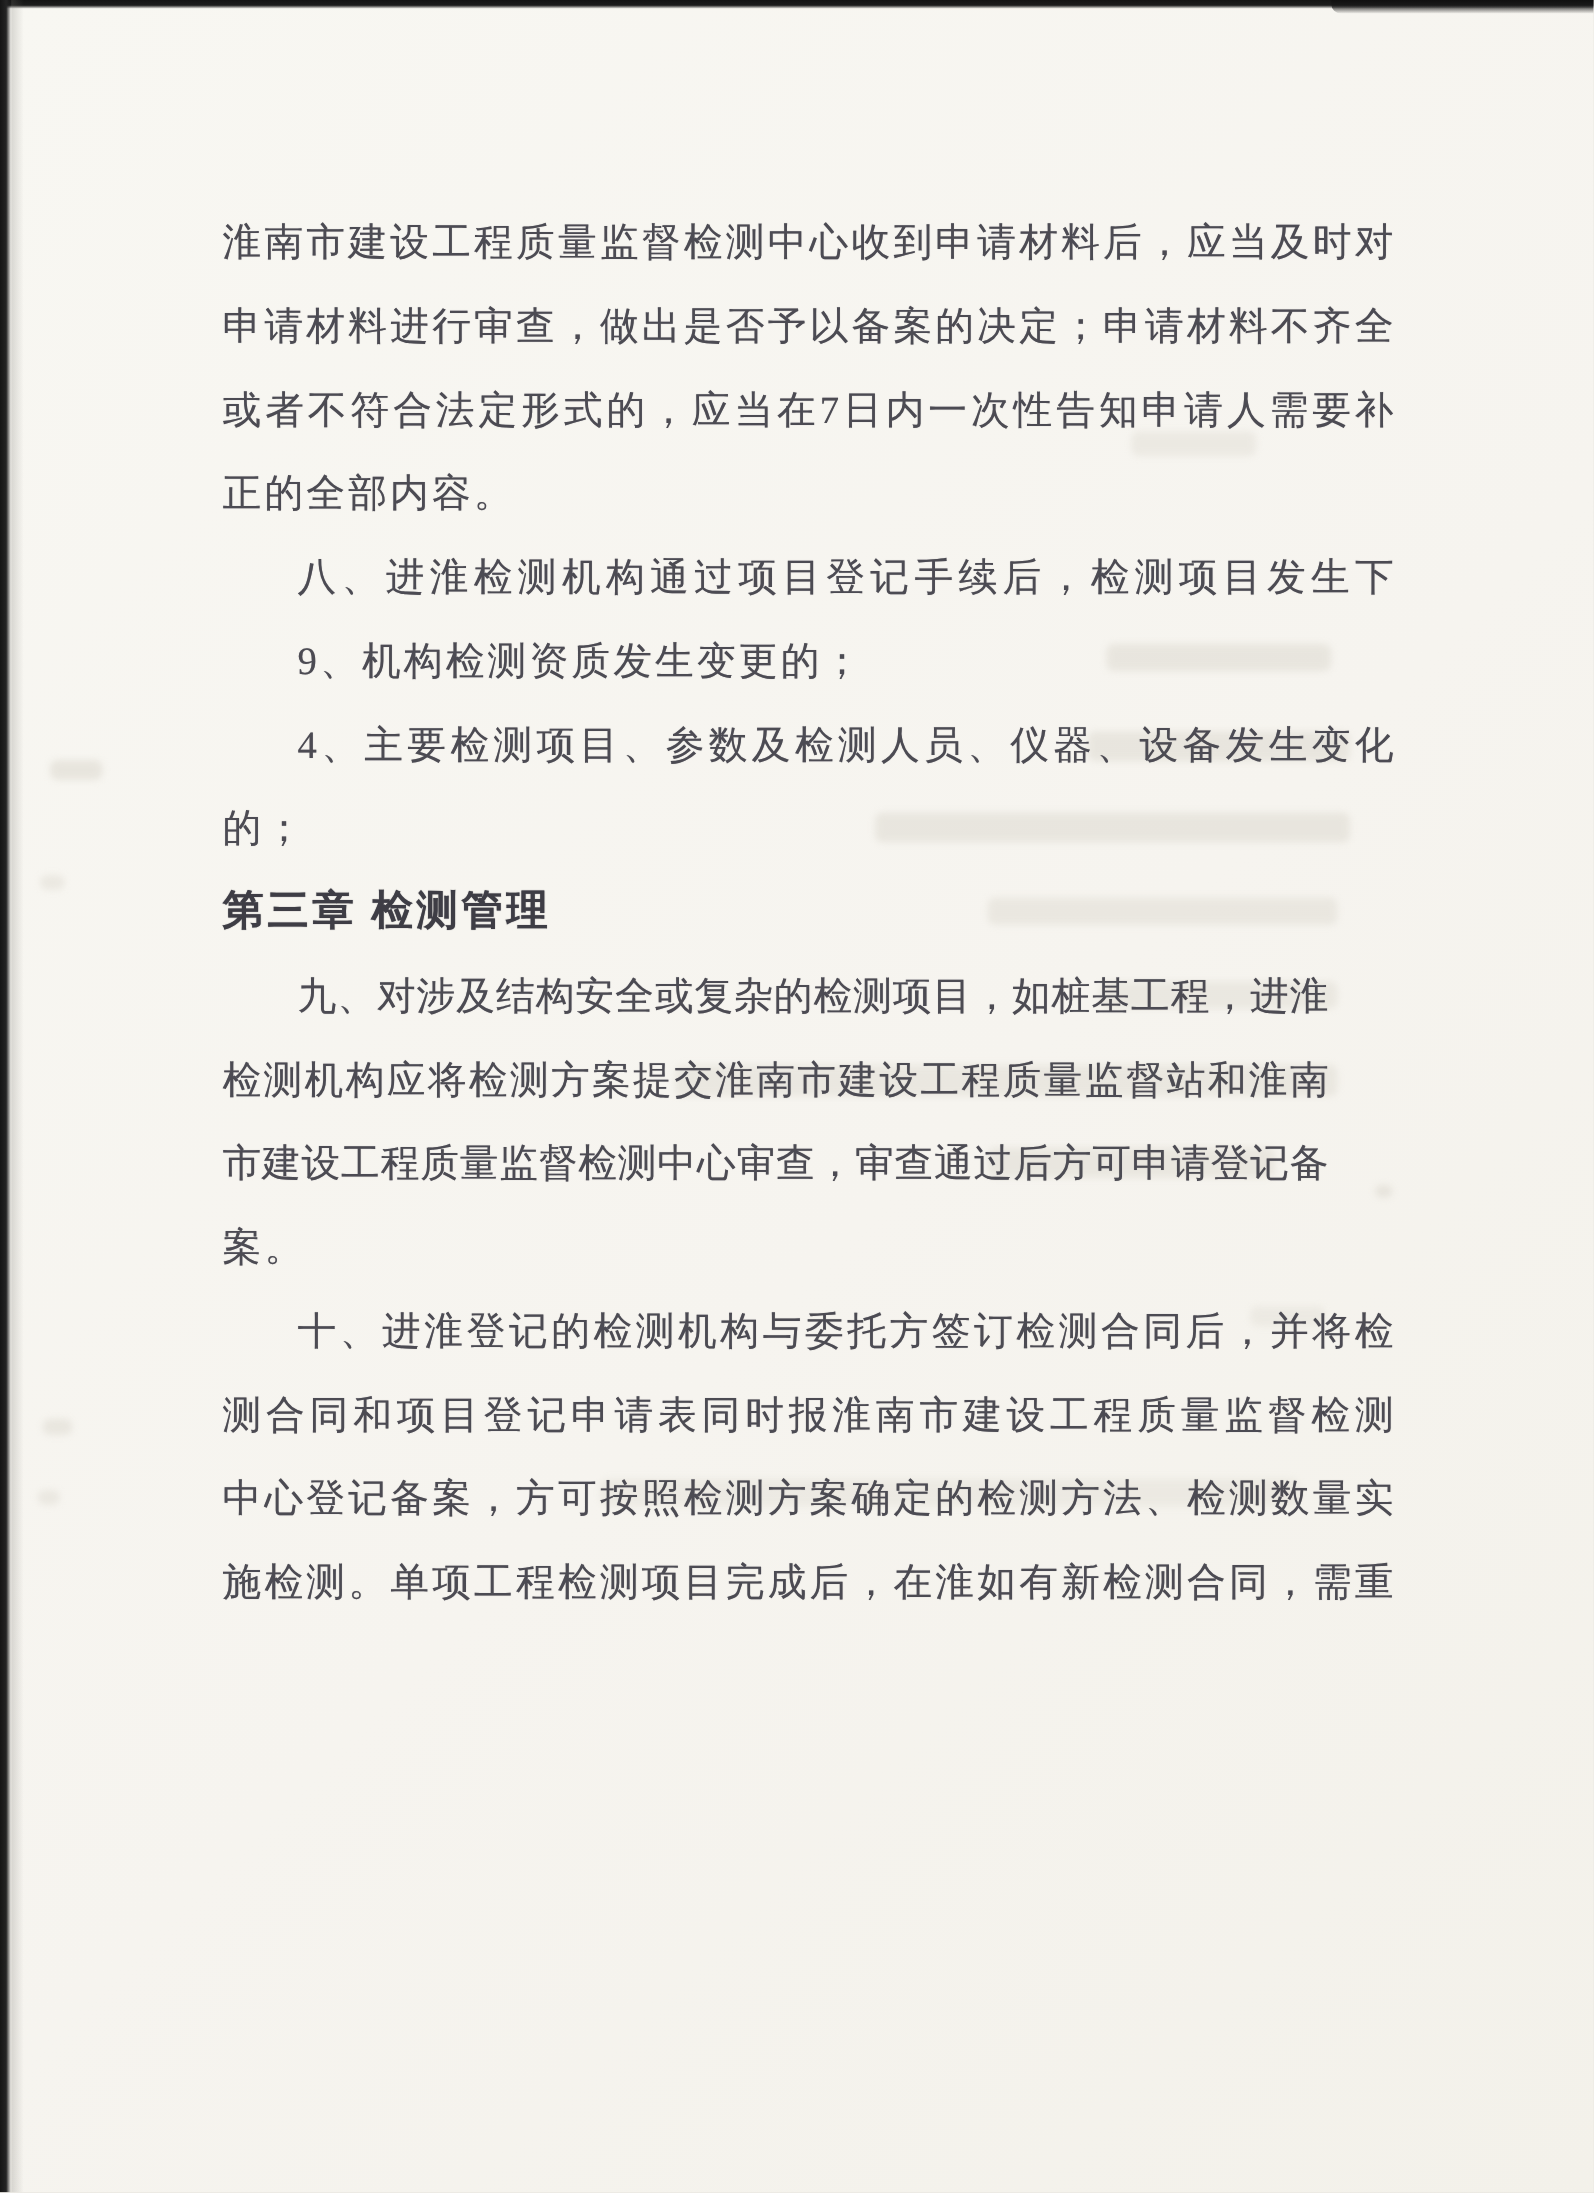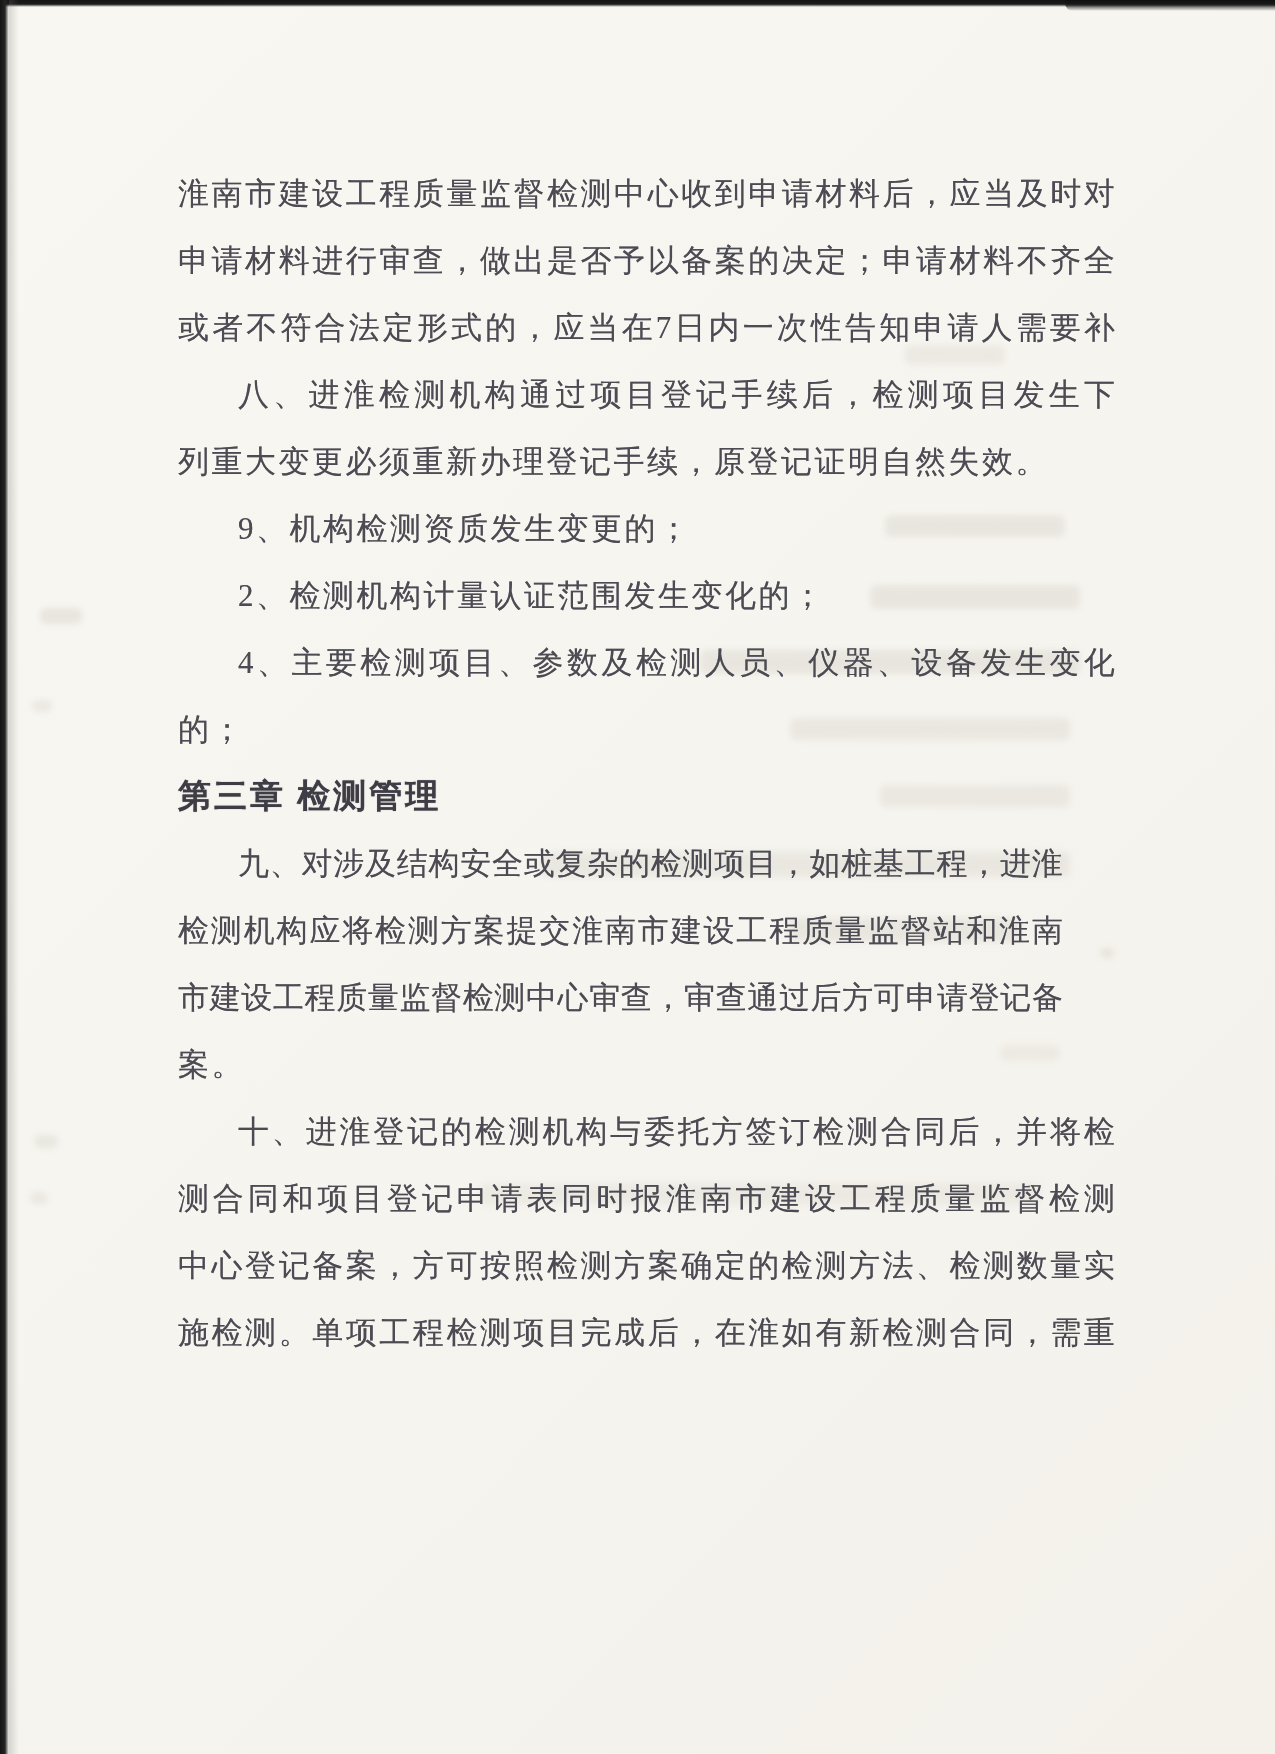--- a/index.html
+++ b/index.html
@@ -193,20 +193,21 @@
         <span>性</span>
         <span>告</span>
         <span>知</span>
         <span>申</span>
         <span>请</span>
         <span>人</span>
         <span>需</span>
         <span>要</span>
         <span>补</span>
       </div>
+      <div class="line">正的全部内容。</div>
       <div class="line justify indent">
         <span>八</span>
         <span>、</span>
         <span>进</span>
         <span>淮</span>
         <span>检</span>
         <span>测</span>
         <span>机</span>
         <span>构</span>
         <span>通</span>
@@ -220,23 +221,21 @@
         <span>后</span>
         <span>，</span>
         <span>检</span>
         <span>测</span>
         <span>项</span>
         <span>目</span>
         <span>发</span>
         <span>生</span>
         <span>下</span>
       </div>
-      <div class="line">列重大变更必须重新办理登记手续，原登记证明自然失效。</div>
       <div class="line indent">9、机构检测资质发生变更的；</div>
-      <div class="line indent">2、检测机构计量认证范围发生变化的；</div>
       <div class="line justify indent">
         <span>4</span>
         <span>、</span>
         <span>主</span>
         <span>要</span>
         <span>检</span>
         <span>测</span>
         <span>项</span>
         <span>目</span>
         <span>、</span>

